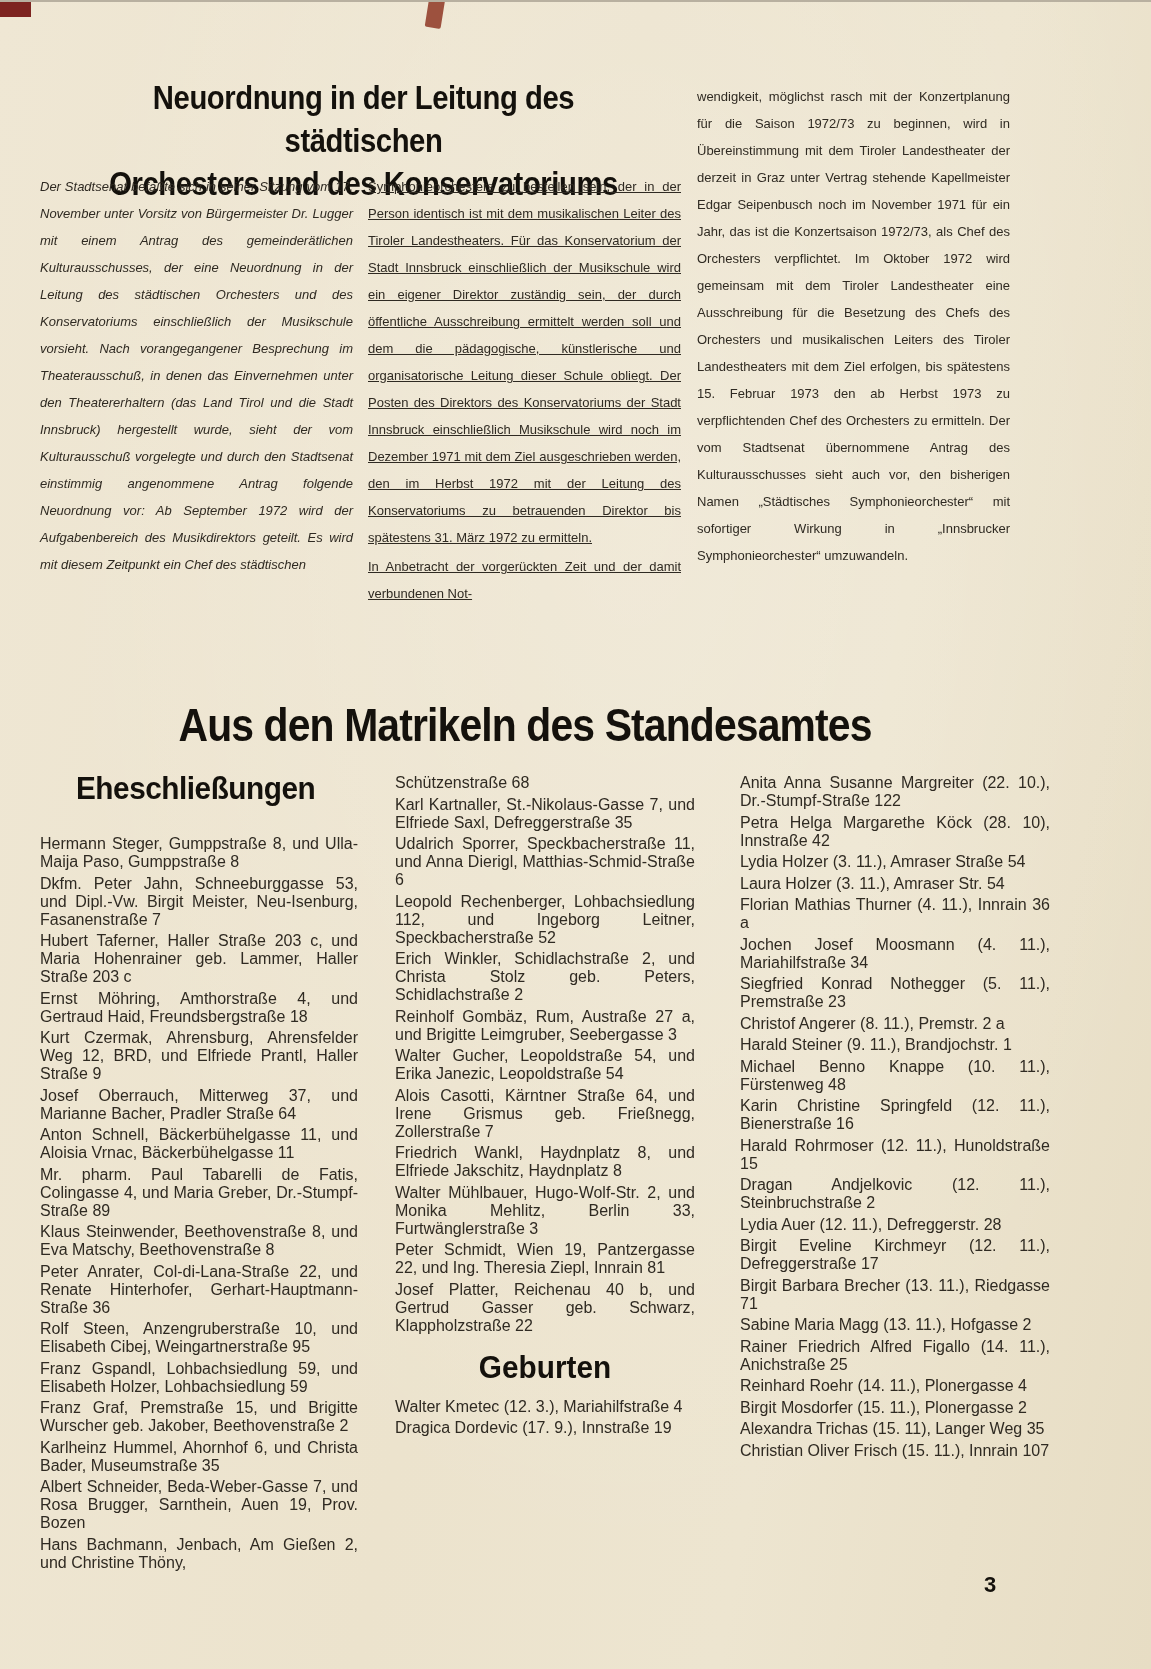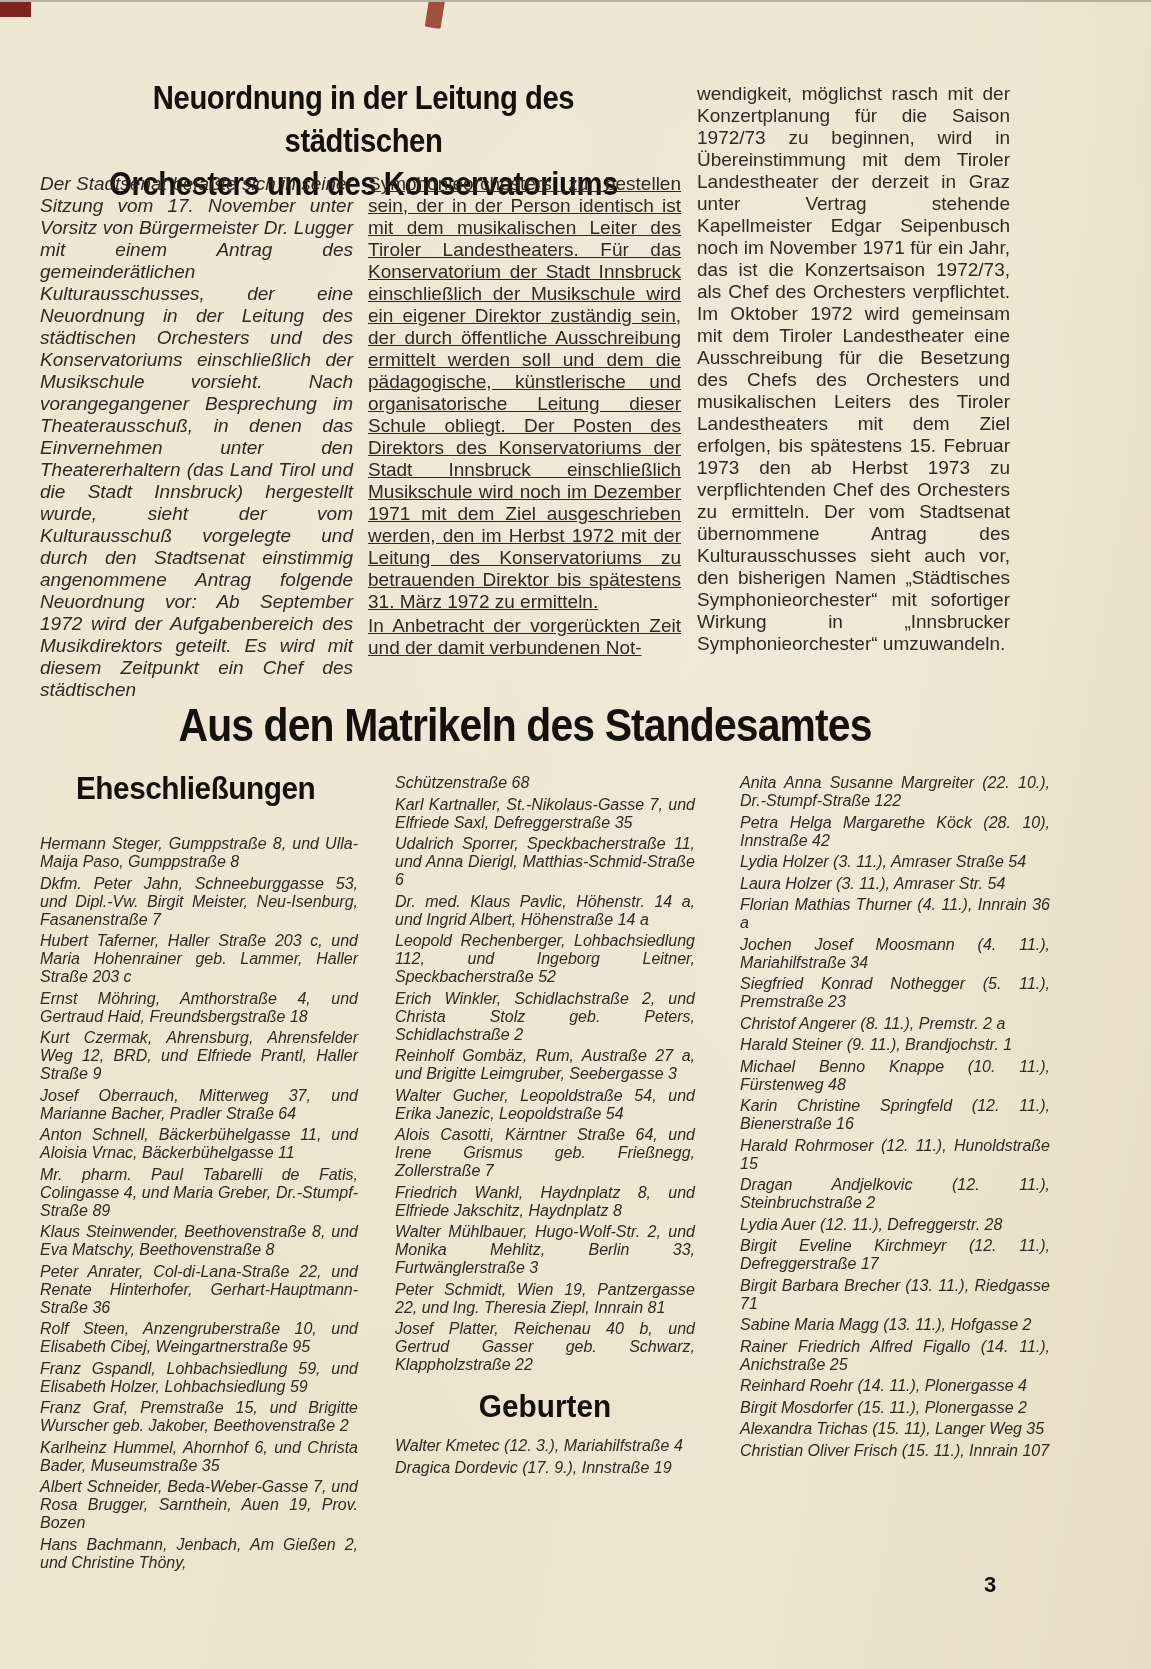--- a/index.html
+++ b/index.html
@@ -21,21 +21,21 @@
 
   .article-title{
     position:absolute;left:36px;top:74px;width:655px;margin:0;
     font-size:34px;line-height:43px;font-weight:700;color:#14110c;
     text-align:center;white-space:pre-line;
     transform:scaleX(.86);transform-origin:50% 0;
     letter-spacing:-0.5px;
   }
   .article-col{
     position:absolute;width:313px;
-    font-size:19px;line-height:22px;text-align:justify;
+    font-size:13px;line-height:27px;text-align:justify;
   }
   .article-col p{margin:0 0 0 0;}
   .article-col p + p{margin-top:2px;}
   .col-1{left:40px;top:171px;font-style:italic;}
   .col-2{left:368px;top:171px;text-decoration:underline;}
   .col-3{left:697px;top:81px;}
 
   .registry-heading{
     position:absolute;left:40px;top:695px;width:970px;margin:0;
     font-size:47px;line-height:56px;font-weight:700;color:#14110c;
@@ -44,21 +44,21 @@
   }
   .marriages-heading{
     position:absolute;left:76px;top:768px;margin:0;
     font-size:31px;line-height:38px;font-weight:700;color:#14110c;
     transform:scaleX(.96);transform-origin:0 0;letter-spacing:-0.5px;
   }
   .list-col{
     position:absolute;
     font-size:16px;line-height:18px;
   }
-  .list-col .entry{margin:0 0 3.5px 0;text-align:justify;font-style:italic;}
+  .list-col .entry{margin:0 0 3.5px 0;text-align:justify;}
   .marriage-col-1{left:40px;top:833px;width:318px;}
   .registry-mid-col{left:395px;top:772px;width:300px;}
   .births-col-right{left:740px;top:772px;width:310px;}
   .births-heading{
     margin:15px 0 12px 0;
     font-size:31px;line-height:36px;font-weight:700;color:#14110c;
     text-align:center;transform:scaleX(.96);transform-origin:50% 0;
   }
   .page-number{
     position:absolute;left:984px;top:1570px;
@@ -113,21 +113,20 @@
       <div class="entry">Albert Schneider, Beda-Weber-Gasse 7, und Rosa Brugger, Sarnthein, Auen 19, Prov. Bozen</div>
       <div class="entry">Hans Bachmann, Jenbach, Am Gießen 2, und Christine Thöny,</div>
     </div>
 
   <div class="list-col registry-mid-col">
     <div>
 
     <div class="entry">Schützenstraße 68</div>
         <div class="entry">Karl Kartnaller, St.-Nikolaus-Gasse 7, und Elfriede Saxl, Defreggerstraße 35</div>
         <div class="entry">Udalrich Sporrer, Speckbacherstraße 11, und Anna Dierigl, Matthias-Schmid-Straße 6</div>
-        <div class="entry">Dr. med. Klaus Pavlic, Höhenstr. 14 a, und Ingrid Albert, Höhenstraße 14 a</div>
         <div class="entry">Leopold Rechenberger, Lohbachsiedlung 112, und Ingeborg Leitner, Speckbacherstraße 52</div>
         <div class="entry">Erich Winkler, Schidlachstraße 2, und Christa Stolz geb. Peters, Schidlachstraße 2</div>
         <div class="entry">Reinholf Gombäz, Rum, Austraße 27 a, und Brigitte Leimgruber, Seebergasse 3</div>
         <div class="entry">Walter Gucher, Leopoldstraße 54, und Erika Janezic, Leopoldstraße 54</div>
         <div class="entry">Alois Casotti, Kärntner Straße 64, und Irene Grismus geb. Frießnegg, Zollerstraße 7</div>
         <div class="entry">Friedrich Wankl, Haydnplatz 8, und Elfriede Jakschitz, Haydnplatz 8</div>
         <div class="entry">Walter Mühlbauer, Hugo-Wolf-Str. 2, und Monika Mehlitz, Berlin 33, Furtwänglerstraße 3</div>
         <div class="entry">Peter Schmidt, Wien 19, Pantzergasse 22, und Ing. Theresia Ziepl, Innrain 81</div>
         <div class="entry">Josef Platter, Reichenau 40 b, und Gertrud Gasser geb. Schwarz, Klappholzstraße 22</div>
       </div>

